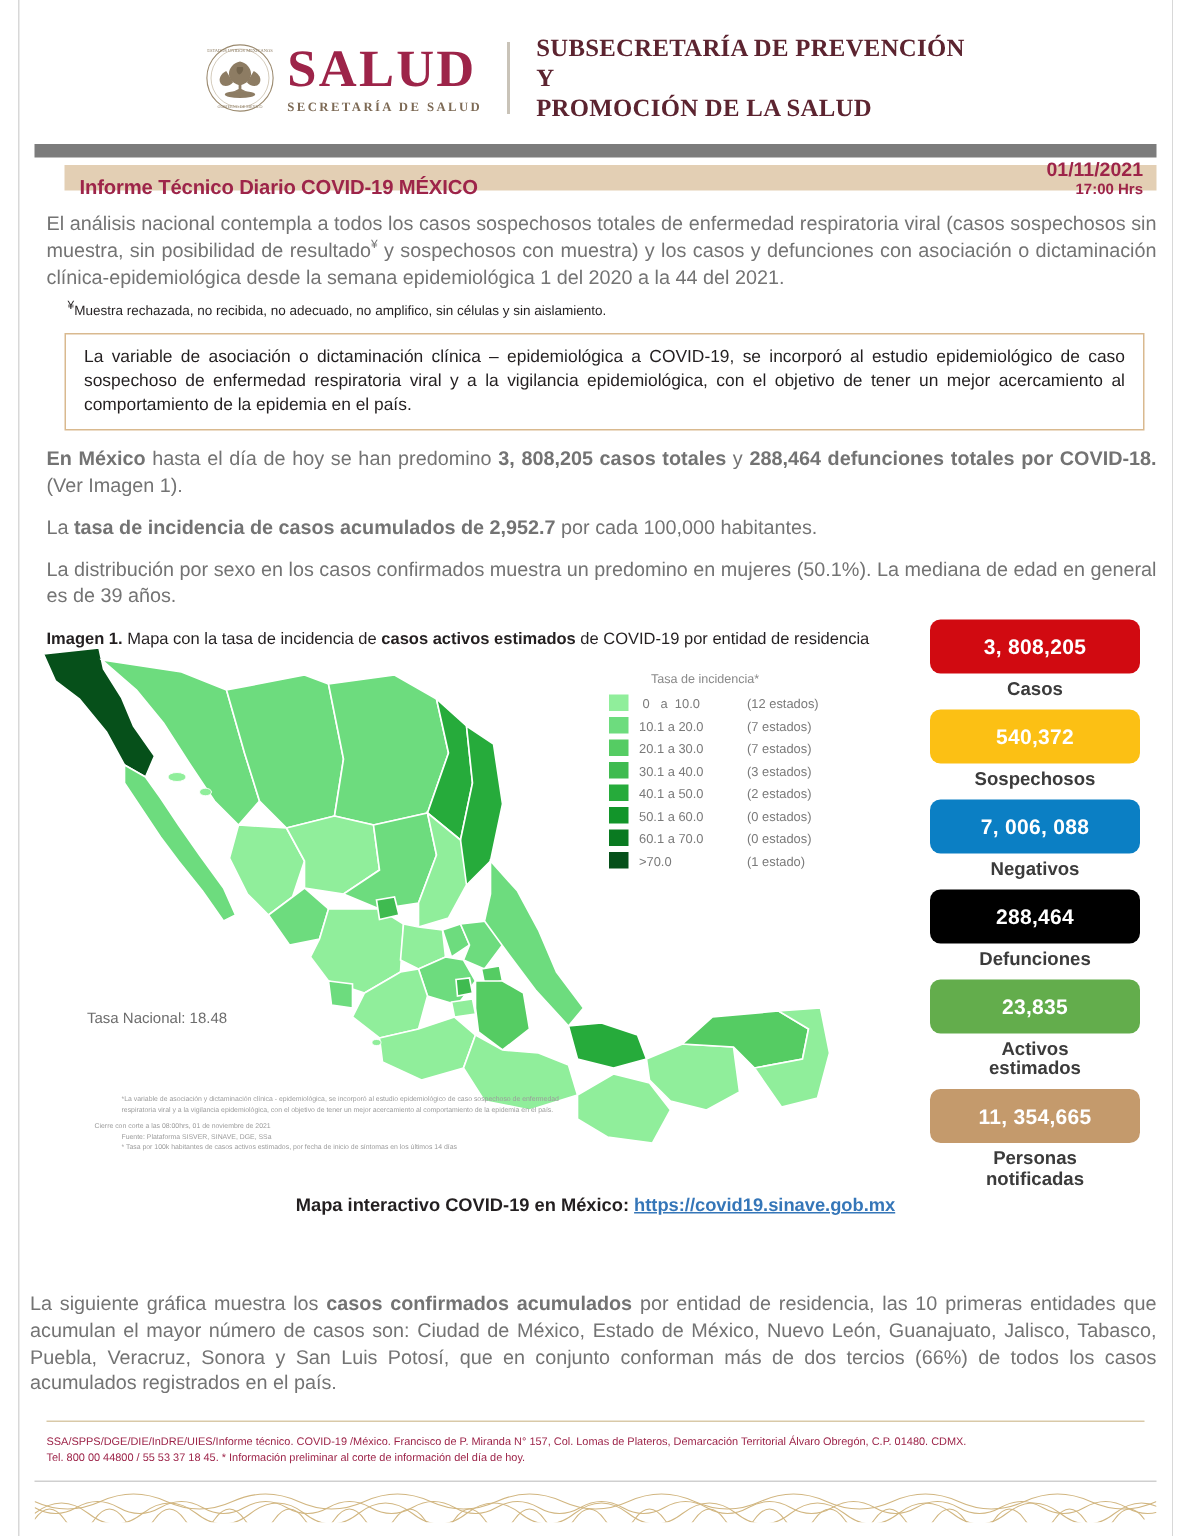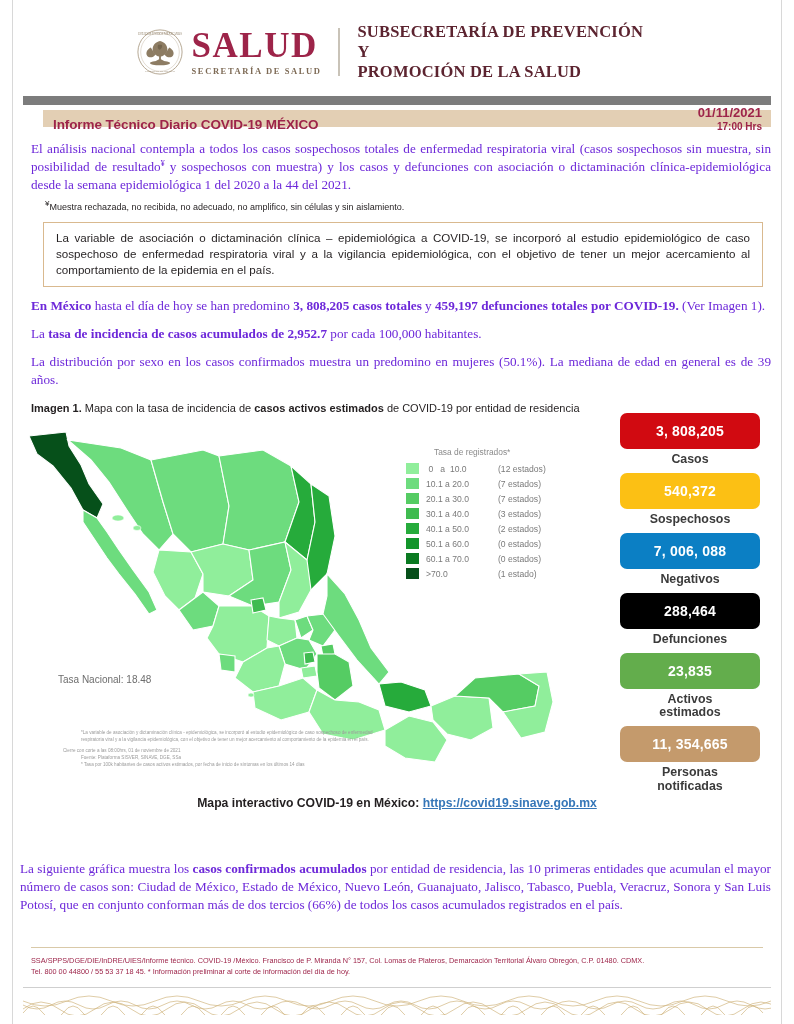--- a/index.html
+++ b/index.html
@@ -112,25 +112,24 @@
 
   
   .content {
     position: absolute;
     left: 31px;
     right: 23px;
     top: 140px;
   }
   p.body {
     font-size: 13.2px;
-    color: #6d28d9;
+    color: #737373;
     line-height: 1.35;
     text-align: justify;
     margin: 0 0 6px 0;
-    font-family: Liberation Serif, serif;
   }
   .fn {
     font-size: 9px;
     color: #231f20;
     margin: 0 0 8px 0;
     padding-left: 14px;
     line-height: 1.3;
   }
   .sup { font-size: 8px; vertical-align: super; }
   b { font-weight: bold; }
@@ -332,21 +331,21 @@
   <div class="content">
 
     <p class="body"><span>El análisis nacional contempla a todos los casos sospechosos totales de enfermedad respiratoria viral (casos sospechosos sin muestra, sin posibilidad de resultado</span><span class="sup">¥</span><span> y sospechosos con muestra) y los casos y defunciones con asociación o dictaminación clínica-epidemiológica desde la semana epidemiológica 1 del 2020 a la 44 del 2021.</span></p>
 
     <p class="fn"><span class="sup">¥</span><span>Muestra rechazada, no recibida, no adecuado, no amplifico, sin células y sin aislamiento.</span></p>
 
     <div class="callout">
       <p>La variable de asociación o dictaminación clínica – epidemiológica a COVID-19, se incorporó al estudio epidemiológico de caso sospechoso de enfermedad respiratoria viral y a la vigilancia epidemiológica, con el objetivo de tener un mejor acercamiento al comportamiento de la epidemia en el país.</p>
     </div>
 
-    <p class="body spaced"><b>En México</b><span> hasta el día de hoy se han predomino </span><b>3, 808,205 casos totales</b><span> y </span><b>459,197 defunciones totales por COVID-19.</b><span> (Ver Imagen 1).</span></p>
+    <p class="body spaced"><b>En México</b><span> hasta el día de hoy se han predomino </span><b>3, 808,205 casos totales</b><span> y </span><b>288,464 defunciones totales por COVID-18.</b><span> (Ver Imagen 1).</span></p>
 
     <p class="body spaced"><span>La </span><b>tasa de incidencia de casos acumulados de 2,952.7</b><span> por cada 100,000 habitantes.</span></p>
 
     <p class="body">La distribución por sexo en los casos confirmados muestra un predomino en mujeres (50.1%). La mediana de edad en general es de 39 años.</p>
 
     <p class="img-caption"><b>Imagen 1.</b><span> Mapa con la tasa de incidencia de </span><b>casos activos estimados</b><span> de COVID-19 por entidad de residencia</span></p>
   </div>
 
   <div class="map-area">
     <svg class="map-svg" width="590" height="400" viewBox="0 0 590 400">
@@ -420,21 +419,21 @@
       <g fill="#90ee9b" stroke="#ffffff" stroke-width="0.6">
         <ellipse cx="95" cy="108" rx="6" ry="3"></ellipse>
         <ellipse cx="114" cy="118" rx="4" ry="2.5"></ellipse>
         <ellipse cx="228" cy="285" rx="3" ry="2"></ellipse>
       </g>
     </svg>
 
     <div class="tasa-nacional">Tasa Nacional: 18.48</div>
 
     <div class="map-legend">
-      <div class="legend-title">Tasa de registrados*</div>
+      <div class="legend-title">Tasa de incidencia*</div>
       <div id="legend-rows">
           <div class="legend-row">
             <span class="legend-swatch" style="background: rgb(144, 238, 155);"></span>
             <span class="legend-range"> 0   a  10.0</span>
             <span class="legend-count">(12 estados)</span>
           </div>
           <div class="legend-row">
             <span class="legend-swatch" style="background: rgb(109, 220, 126);"></span>
             <span class="legend-range">10.1 a 20.0</span>
             <span class="legend-count">(7 estados)</span>

